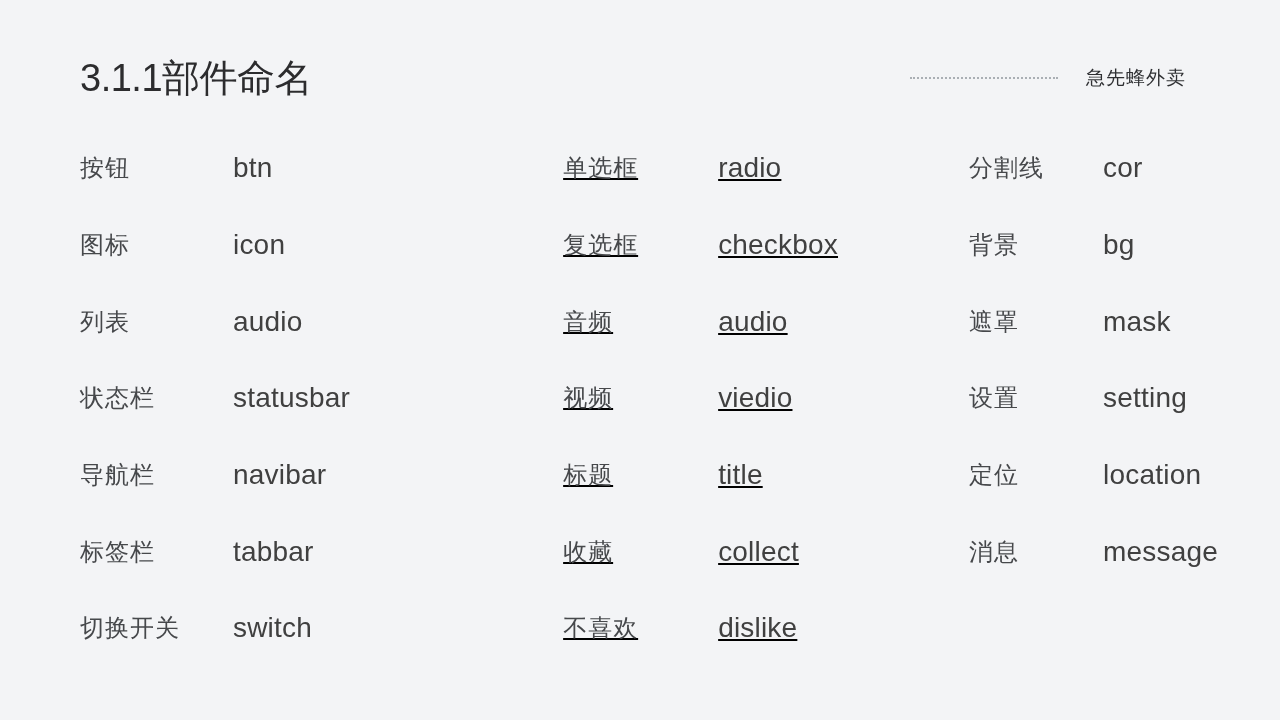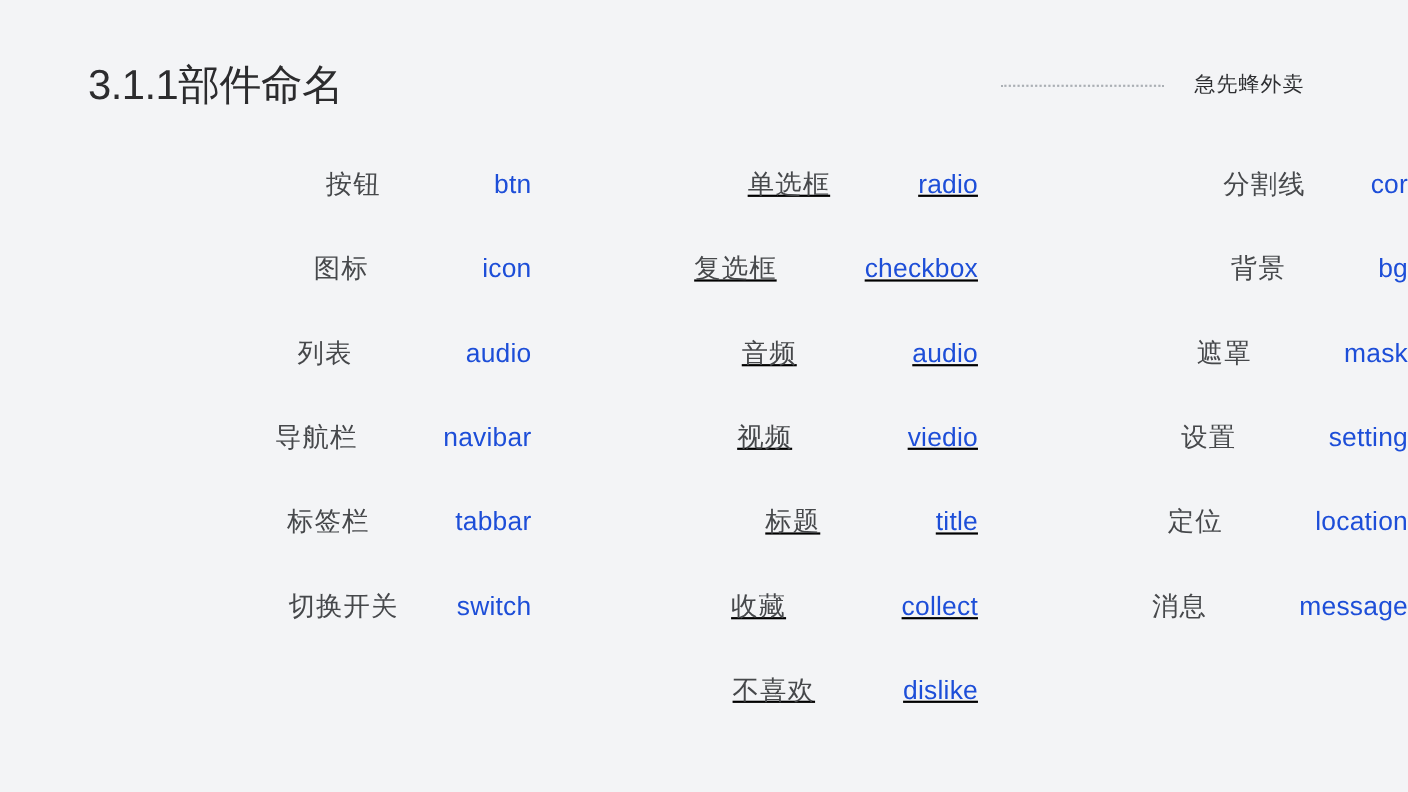--- a/index.html
+++ b/index.html
@@ -85,37 +85,36 @@
     height: 100%;
   }
   .gloss-col.col-1 { width: 430px; padding-left: 80px; }
   .gloss-col.col-2 { width: 433px; padding-left: 0px; text-decoration: underline; }
   .gloss-col.col-3 { width: 417px; padding-left: 0px; }
 
   .gloss-row {
     height: 76.7px;
     display: flex;
     align-items: center;
-    justify-content: flex-end;
   }
 
   .term-cn {
     font-size: 24px;
     line-height: 34px;
     font-weight: 400;
     color: #46484b;
     letter-spacing: 1px;
     white-space: nowrap;
   }
 
   .term-en {
-    font-size: 24px;
+    font-size: 28px;
     line-height: 34px;
     font-weight: 400;
-    color: #1d4ed8;
+    color: #404040;
     letter-spacing: 0.2px;
     white-space: nowrap;
   }
 
   
   .col-1 .term-cn { width: 153px; }
   .col-2 .term-cn { margin-left: 510px; width: 155px; }
   .col-3 .term-cn { margin-left: 943px; width: 134px; }
   .col-2 .gloss-row, .col-3 .gloss-row { margin-left: -430px; }
   .col-3 .gloss-row { margin-left: -863px; }
@@ -142,20 +141,24 @@
         </div>
         <div class="gloss-row">
           <span class="term-cn">图标</span>
           <span class="term-en">icon</span>
         </div>
         <div class="gloss-row">
           <span class="term-cn">列表</span>
           <span class="term-en">audio</span>
         </div>
         <div class="gloss-row">
+          <span class="term-cn">状态栏</span>
+          <span class="term-en">statusbar</span>
+        </div>
+        <div class="gloss-row">
           <span class="term-cn">导航栏</span>
           <span class="term-en">navibar</span>
         </div>
         <div class="gloss-row">
           <span class="term-cn">标签栏</span>
           <span class="term-en">tabbar</span>
         </div>
         <div class="gloss-row">
           <span class="term-cn">切换开关</span>
           <span class="term-en">switch</span>

